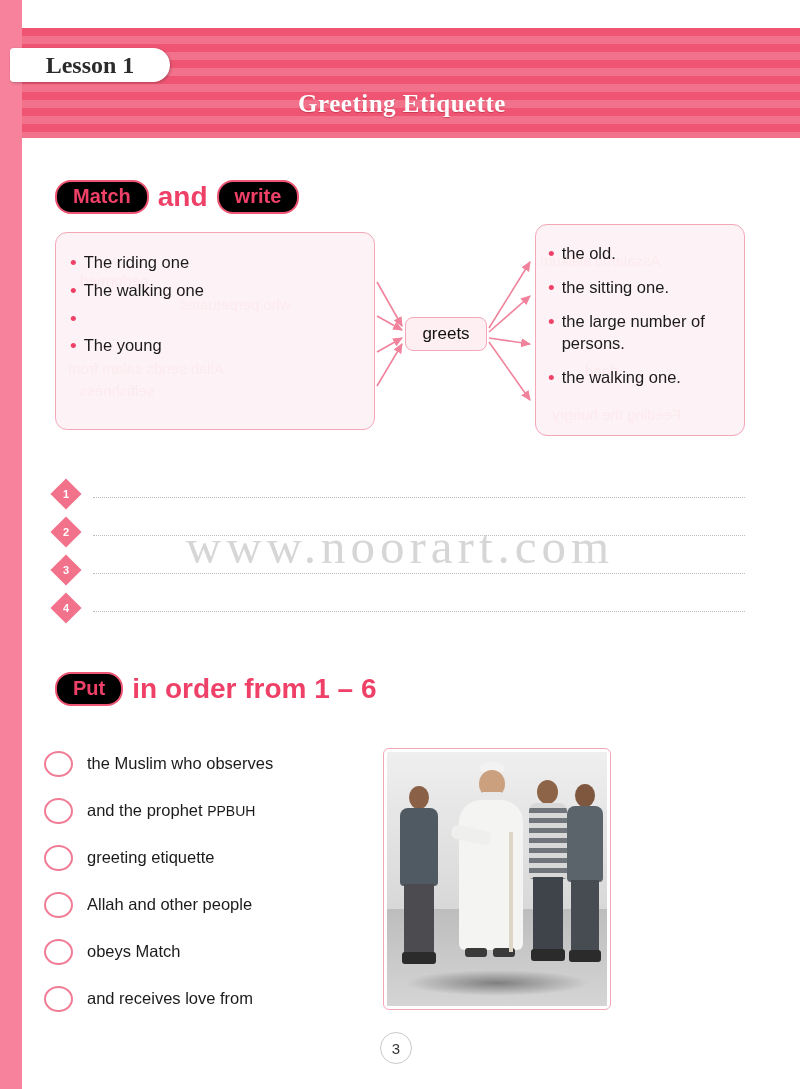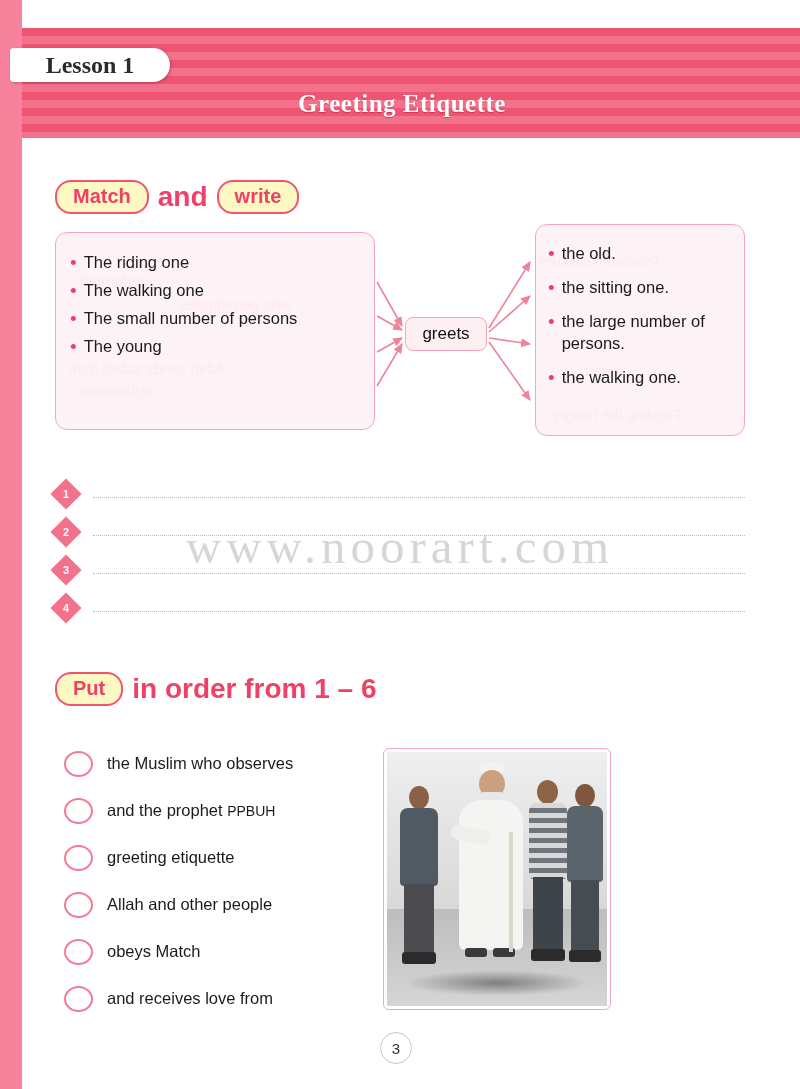--- a/index.html
+++ b/index.html
@@ -98,21 +98,21 @@
     gap: 9px;
     z-index: 10;
   }
   .pill {
     border: 2px solid #ef5573;
     border-radius: 16px;
     padding: 4px 16px 5px 16px;
     color: #ef4168;
     font-weight: bold;
     font-size: 20px;
-    background: #fef9c3;
+    background: #000000;
     line-height: 1.05;
   }
   .instr-plain {
     color: #ef4168;
     font-weight: bold;
     font-size: 28px;
   }
 
   
   .match-box {
@@ -182,21 +182,21 @@
   .dotline {
     position: absolute;
     left: 38px; top: 19px;
     width: 652px;
     border-bottom: 1.5px dotted #bdbdbd;
   }
 
   
   .order-instr { position: absolute; left: 55px; top: 672px; z-index: 10; text-align: right; }
 
-  .order-list { position: absolute; left: 64px; top: 740px; width: 340px; z-index: 10; }
+  .order-list { position: absolute; left: 44px; top: 740px; width: 340px; z-index: 10; }
   .order-item {
     display: flex;
     align-items: center;
     height: 47px;
   }
   .circle {
     width: 29px; height: 26px;
     border: 2px solid #f07c96;
     border-radius: 50%;
     margin-right: 14px;
@@ -279,21 +279,20 @@
     <div class="item">
       <span class="bullet">•</span>
       <span>The riding one</span>
     </div>
     <div class="item">
       <span class="bullet">•</span>
       <span>The walking one</span>
     </div>
     <div class="item">
       <span class="bullet">•</span>
-      <span>The small number of persons</span>
     </div>
     <div class="item">
       <span class="bullet">•</span>
       <span>The young</span>
     </div>
   </div>
 </div>
 
 <div class="greets">
   <span>greets</span>

